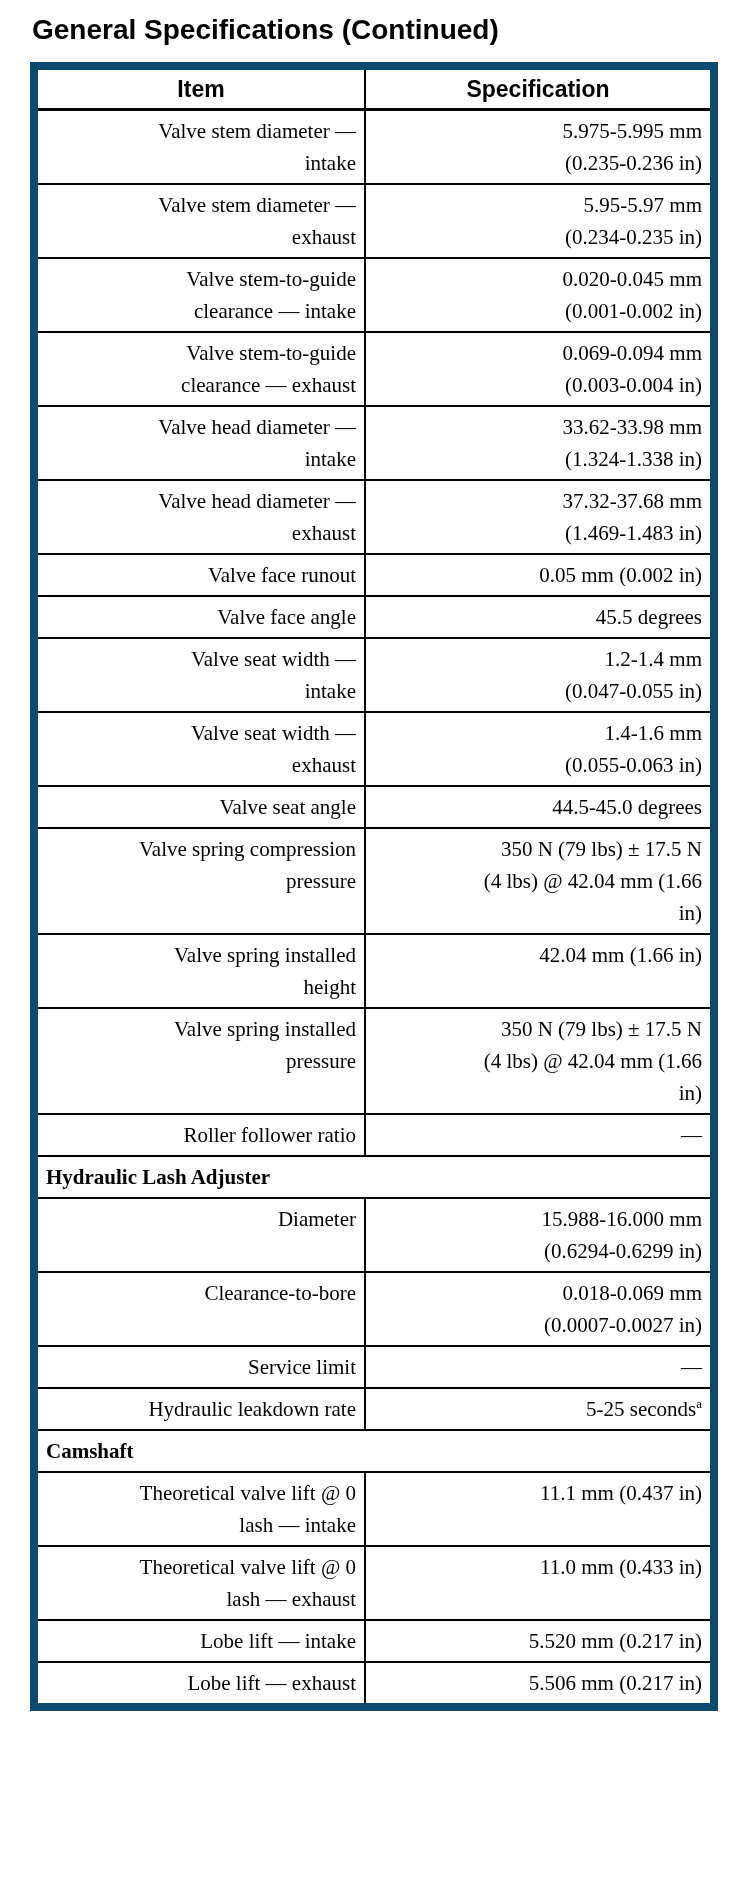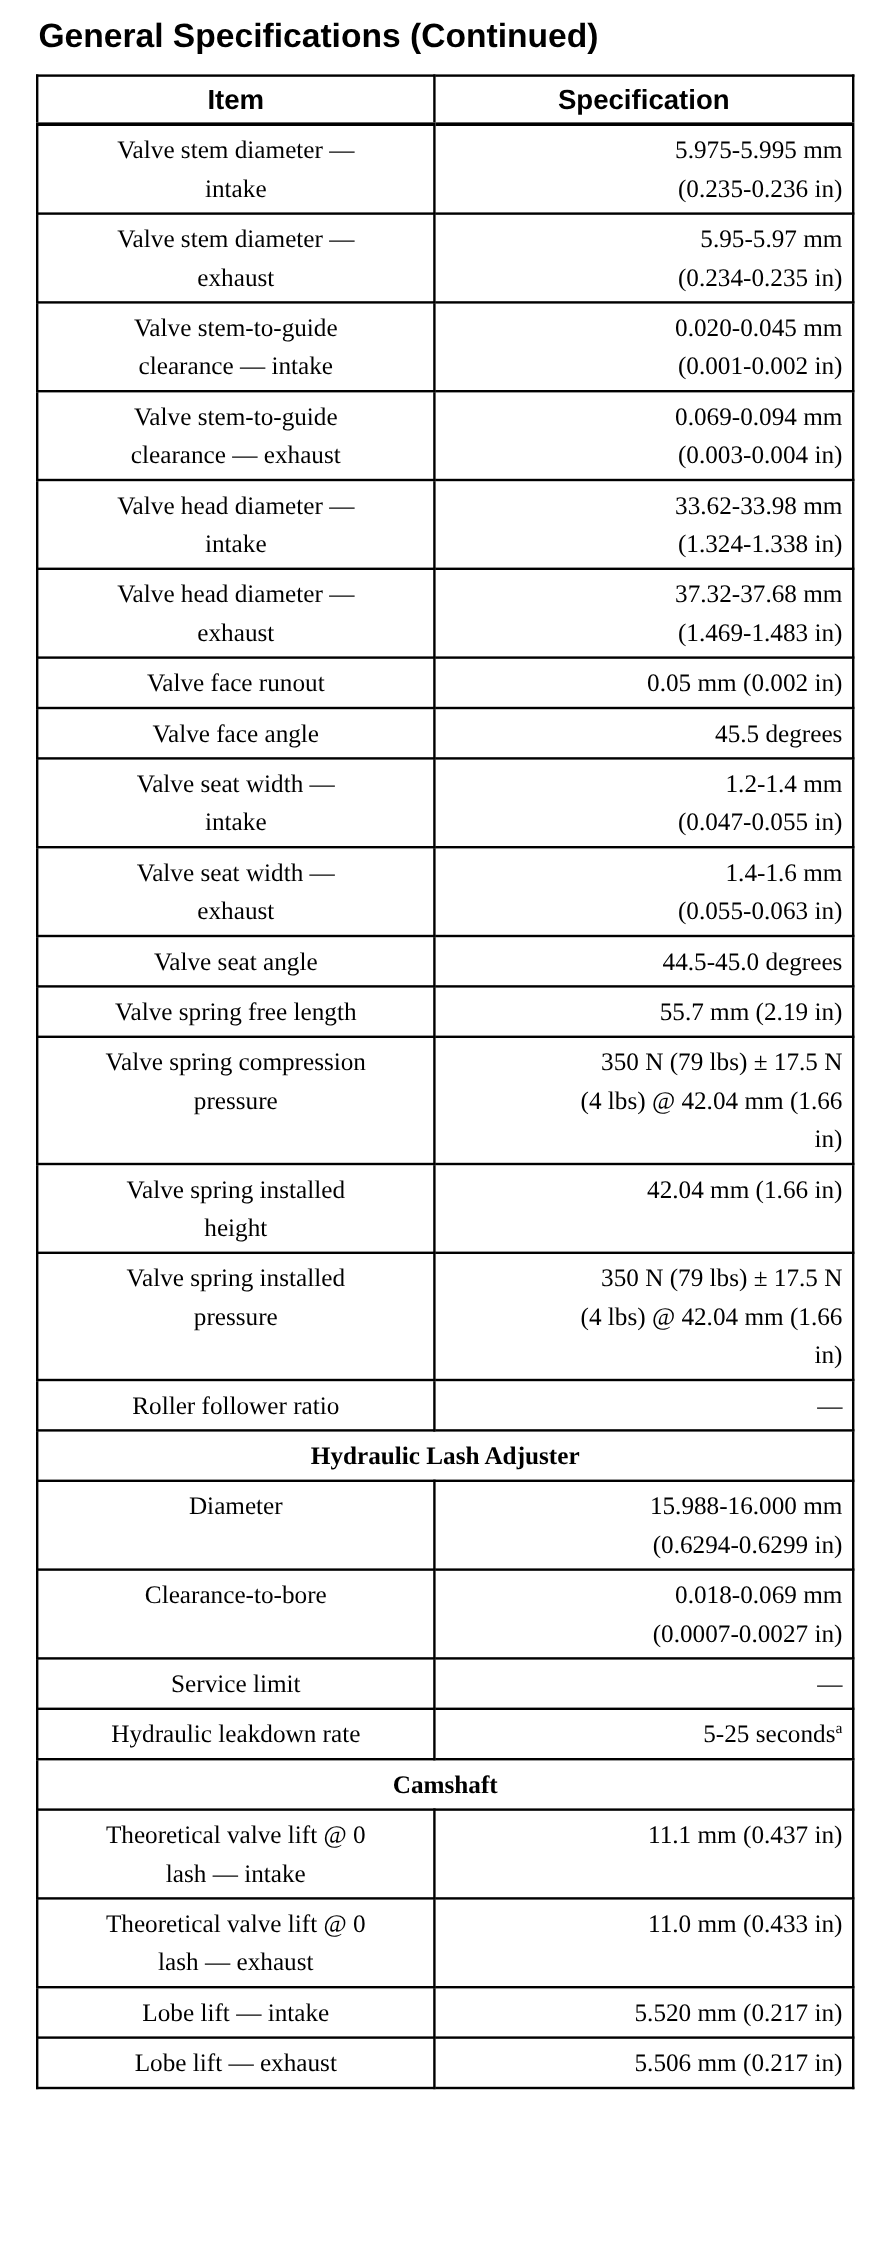--- a/index.html
+++ b/index.html
@@ -21,49 +21,49 @@
     font-family: "Liberation Sans", sans-serif;
     font-weight: bold;
     font-size: 28px;
     margin: 2px 0 16px 2px;
     letter-spacing: 0px;
   }
   table.spec-table {
     border-collapse: collapse;
     width: 680px;
     table-layout: fixed;
-    border: 2px solid #0c4a6e;
+    border: 8px solid #0c4a6e;
   }
   table.spec-table th {
     font-family: "Liberation Sans", sans-serif;
     font-weight: bold;
     font-size: 23px;
     text-align: center;
     border: 2px solid #000000;
     border-bottom-width: 3px;
     padding: 4px 6px;
     line-height: 30px;
   }
   table.spec-table td {
     border: 2px solid #000000;
     font-size: 21px;
     line-height: 32px;
     vertical-align: top;
     padding: 4px 8px;
   }
   td.item-cell {
-    text-align: center;
+    text-align: right;
   }
   td.spec-cell {
     text-align: right;
   }
   td.section-cell {
     font-weight: bold;
     font-size: 22px;
-    text-align: center;
+    text-align: left;
     border-top-width: 3px;
     border-bottom-width: 3px;
   }
   sup.footnote {
     font-size: 13px;
     line-height: 0;
   }
   col.col-item  { width: 331px; }
   col.col-spec  { width: 349px; }
 </style>
@@ -123,24 +123,20 @@
         </tr>
         <tr>
           <td class="item-cell">Valve seat width —<br>exhaust</td>
           <td class="spec-cell">1.4-1.6 mm<br>(0.055-0.063 in)</td>
         </tr>
         <tr>
           <td class="item-cell">Valve seat angle</td>
           <td class="spec-cell">44.5-45.0 degrees</td>
         </tr>
         <tr>
-          <td class="item-cell">Valve spring free length</td>
-          <td class="spec-cell">55.7 mm (2.19 in)</td>
-        </tr>
-        <tr>
           <td class="item-cell">Valve spring compression<br>pressure</td>
           <td class="spec-cell">350 N (79 lbs) ± 17.5 N<br>(4 lbs) @ 42.04 mm (1.66<br>in)</td>
         </tr>
         <tr>
           <td class="item-cell">Valve spring installed<br>height</td>
           <td class="spec-cell">42.04 mm (1.66 in)</td>
         </tr>
         <tr>
           <td class="item-cell">Valve spring installed<br>pressure</td>
           <td class="spec-cell">350 N (79 lbs) ± 17.5 N<br>(4 lbs) @ 42.04 mm (1.66<br>in)</td>

